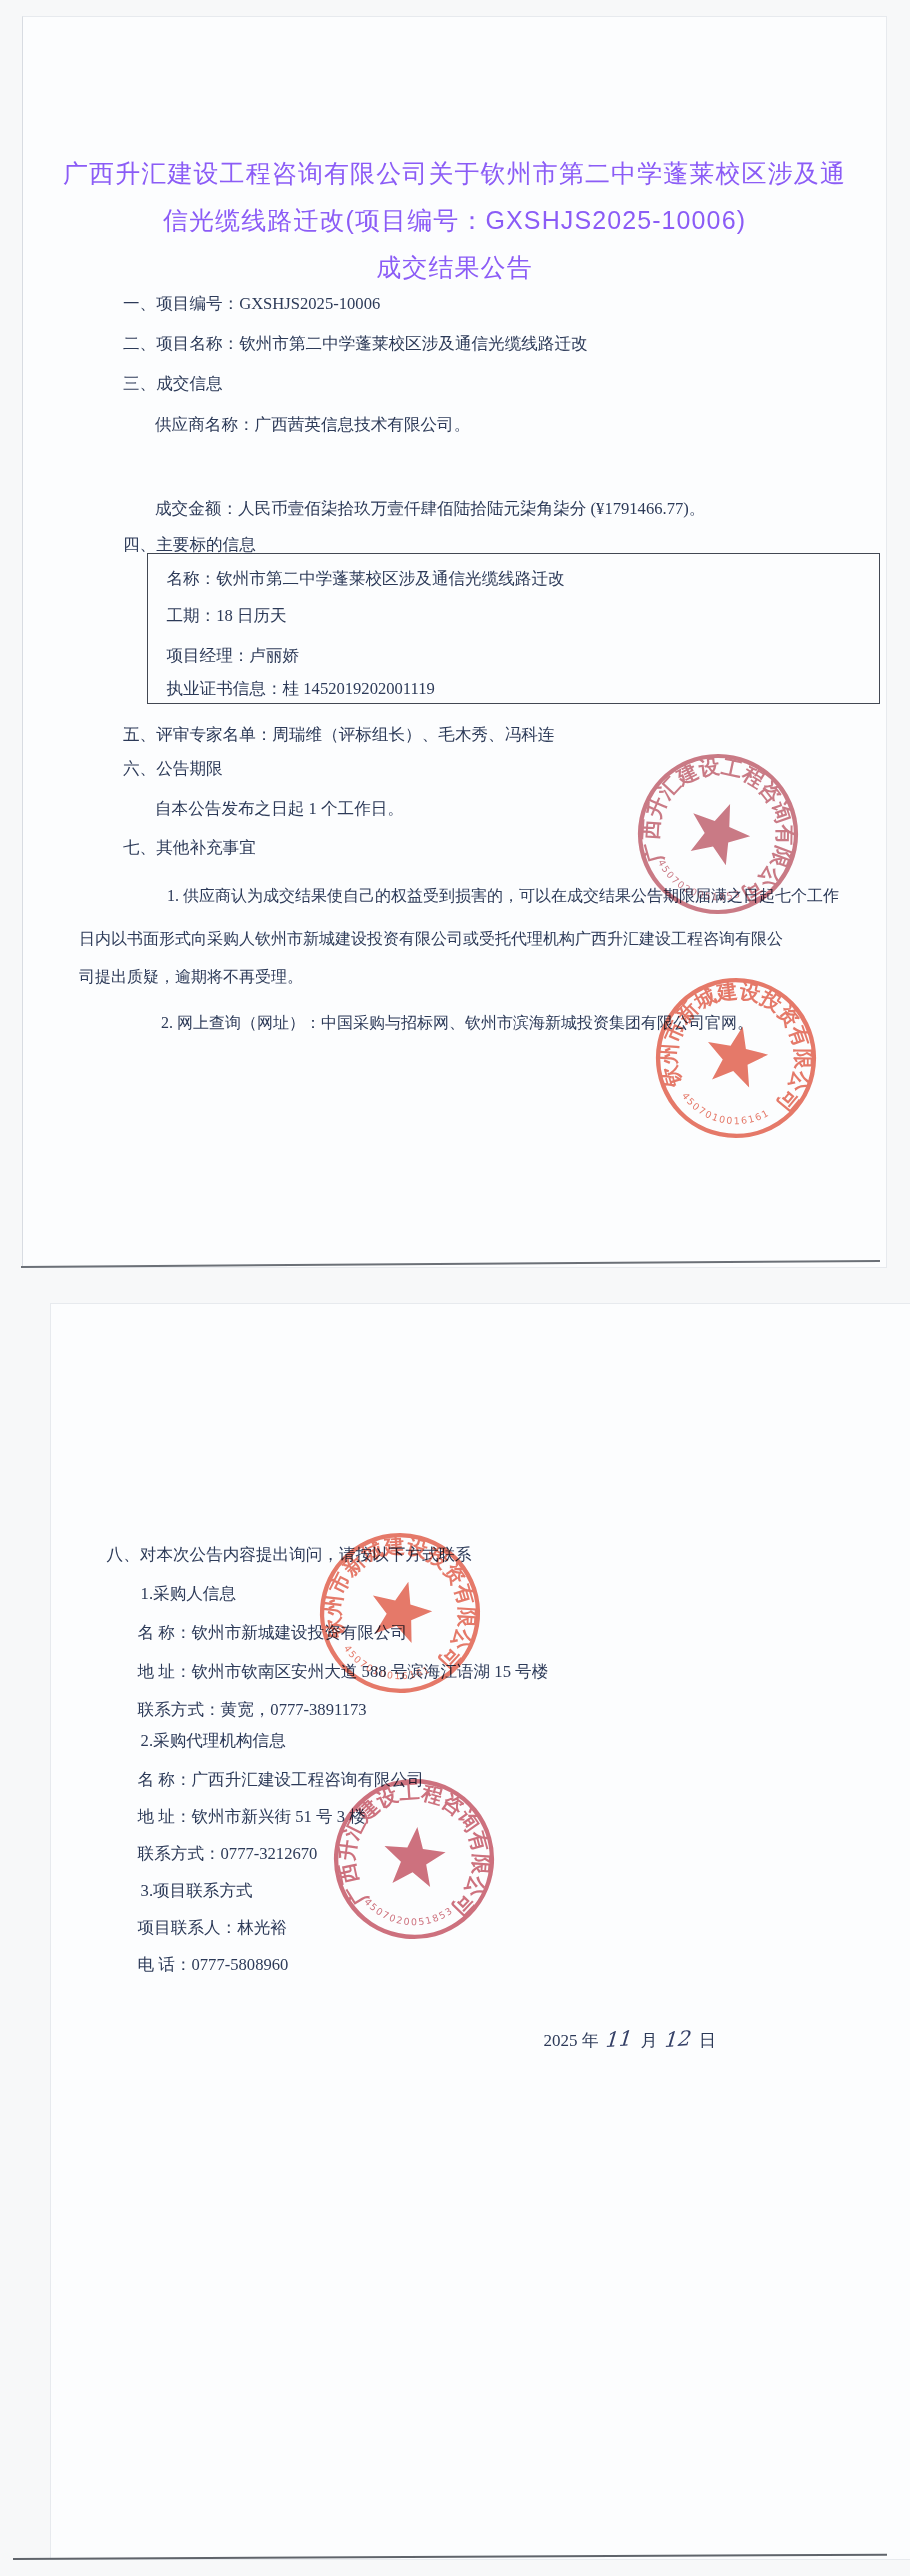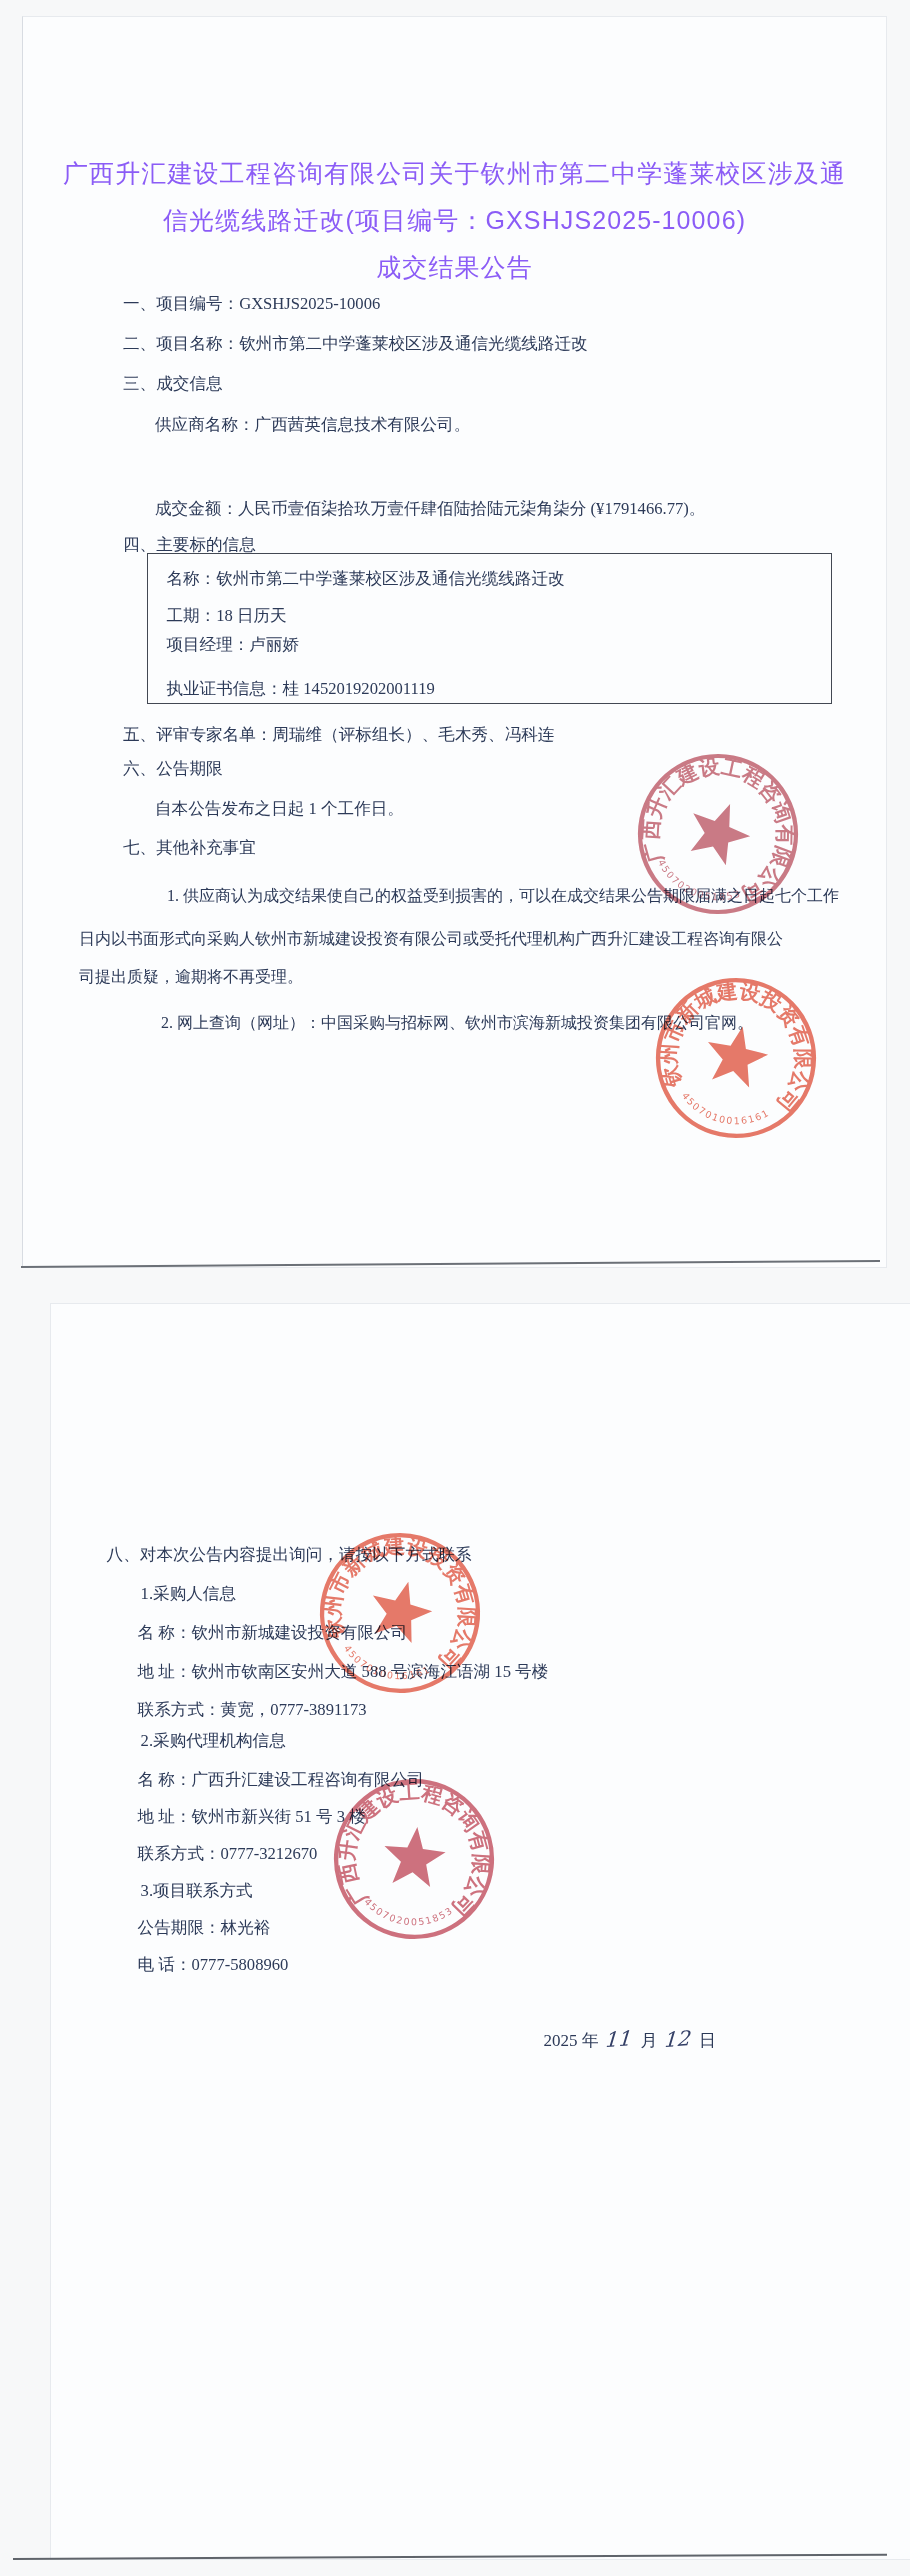--- a/index.html
+++ b/index.html
@@ -11,21 +11,21 @@
   }
   .page{position:absolute;background:#fcfdfe;border:0.6px solid #e7eaee;}
   #page1{left:22px;top:16px;width:863px;height:1250px;border-left-color:#d8dce2;}
   #page2{left:4.6px;top:1303px;width:884px;height:1255px;border-right:1.1px solid #c3c8cf;margin-left:45px;}
   .scan-line{position:absolute;background:#6b7077;transform-origin:left center;}
   .t{position:absolute;white-space:nowrap;line-height:23px;height:23px;font-size:16.6px;}
   .para{font-size:16px;}
   .title-line{position:absolute;left:0;right:0;text-align:center;
     font-family:"Liberation Sans","DejaVu Sans",sans-serif;font-weight:normal;
     font-size:25px;line-height:47px;height:47px;color:#8b5cf6;letter-spacing:1.1px;white-space:nowrap;}
-  .box{position:absolute;border:1.1px solid #4248537;border:1.1px solid #424853;}
+  .box{position:absolute;border:1.1px solid #4248537;border:1.1px solid #424853;padding-left:48px;}
   .stamp{position:absolute;width:178px;height:178px;opacity:.8;mix-blend-mode:multiply;}
   .seal-company{font-size:37px;font-weight:bold;font-family:"Liberation Sans","DejaVu Sans",sans-serif;}
   .seal-serial{font-size:17px;letter-spacing:3px;font-family:"DejaVu Sans",sans-serif;}
   .hand{font-size:20.7px;font-style:italic;color:#333f66;display:inline-block;
         transform:skewX(-10deg) rotate(-4deg);margin:0 3.4px;font-family:"DejaVu Serif",serif;}
   .date-line{font-size:17px;}
 </style>
 </head>
 <body>
 
@@ -40,21 +40,21 @@
   <div class="t" style="left:100px;top:355px">三、成交信息</div>
 
   <div class="t" style="left:132px;top:396px">供应商名称：广西茜英信息技术有限公司。</div>
   <div class="t" style="left:132px;top:480px">成交金额：人民币壹佰柒拾玖万壹仟肆佰陆拾陆元柒角柒分 (¥1791466.77)。</div>
 
   <div class="t" style="left:100px;top:516px">四、主要标的信息</div>
 
   <div class="box" style="left:124px;top:536px;width:683px;height:149px">
     <div class="t" style="left:18.4px;top:13px">名称：钦州市第二中学蓬莱校区涉及通信光缆线路迁改</div>
     <div class="t" style="left:18.4px;top:50px">工期：18 日历天</div>
-    <div class="t" style="left:18.4px;top:79px">项目经理：卢丽娇</div>
+    <div class="t" style="left:18.4px;top:90px">项目经理：卢丽娇</div>
     <div class="t" style="left:18.4px;top:123px">执业证书信息：桂 1452019202001119</div>
   </div>
 
   <div class="t" style="left:100px;top:706px">五、评审专家名单：周瑞维（评标组长）、毛木秀、冯科连</div>
   <div class="t" style="left:100px;top:740px">六、公告期限</div>
   <div class="t" style="left:132px;top:780px">自本公告发布之日起 1 个工作日。</div>
   <div class="t" style="left:100px;top:819px">七、其他补充事宜</div>
 
   <div class="t para" style="left:144px;top:867px">1. 供应商认为成交结果使自己的权益受到损害的，可以在成交结果公告期限届满之日起七个工作</div>
   <div class="t para" style="left:56px;top:910px">日内以书面形式向采购人钦州市新城建设投资有限公司或受托代理机构广西升汇建设工程咨询有限公</div>
@@ -98,21 +98,21 @@
   <div class="t" style="left:87px;top:317px">名 称：钦州市新城建设投资有限公司</div>
   <div class="t" style="left:87px;top:356px">地 址：钦州市钦南区安州大道 588 号滨海江语湖 15 号楼</div>
   <div class="t" style="left:87px;top:394px">联系方式：黄宽，0777-3891173</div>
 
   <div class="t" style="left:90px;top:425px">2.采购代理机构信息</div>
   <div class="t" style="left:87px;top:464px">名 称：广西升汇建设工程咨询有限公司</div>
   <div class="t" style="left:87px;top:501px">地 址：钦州市新兴街 51 号 3 楼</div>
   <div class="t" style="left:87px;top:538px">联系方式：0777-3212670</div>
 
   <div class="t" style="left:90px;top:575px">3.项目联系方式</div>
-  <div class="t" style="left:87px;top:612px">公告期限：林光裕</div>
+  <div class="t" style="left:87px;top:612px">项目联系人：林光裕</div>
   <div class="t" style="left:87px;top:649px">电 话：0777-5808960</div>
 
   <div class="t date-line" style="left:493px;top:724px">
     <span>2025 年</span>
     <span class="hand">11</span>
     <span>月</span>
     <span class="hand">12</span>
     <span>日</span>
   </div>
 

